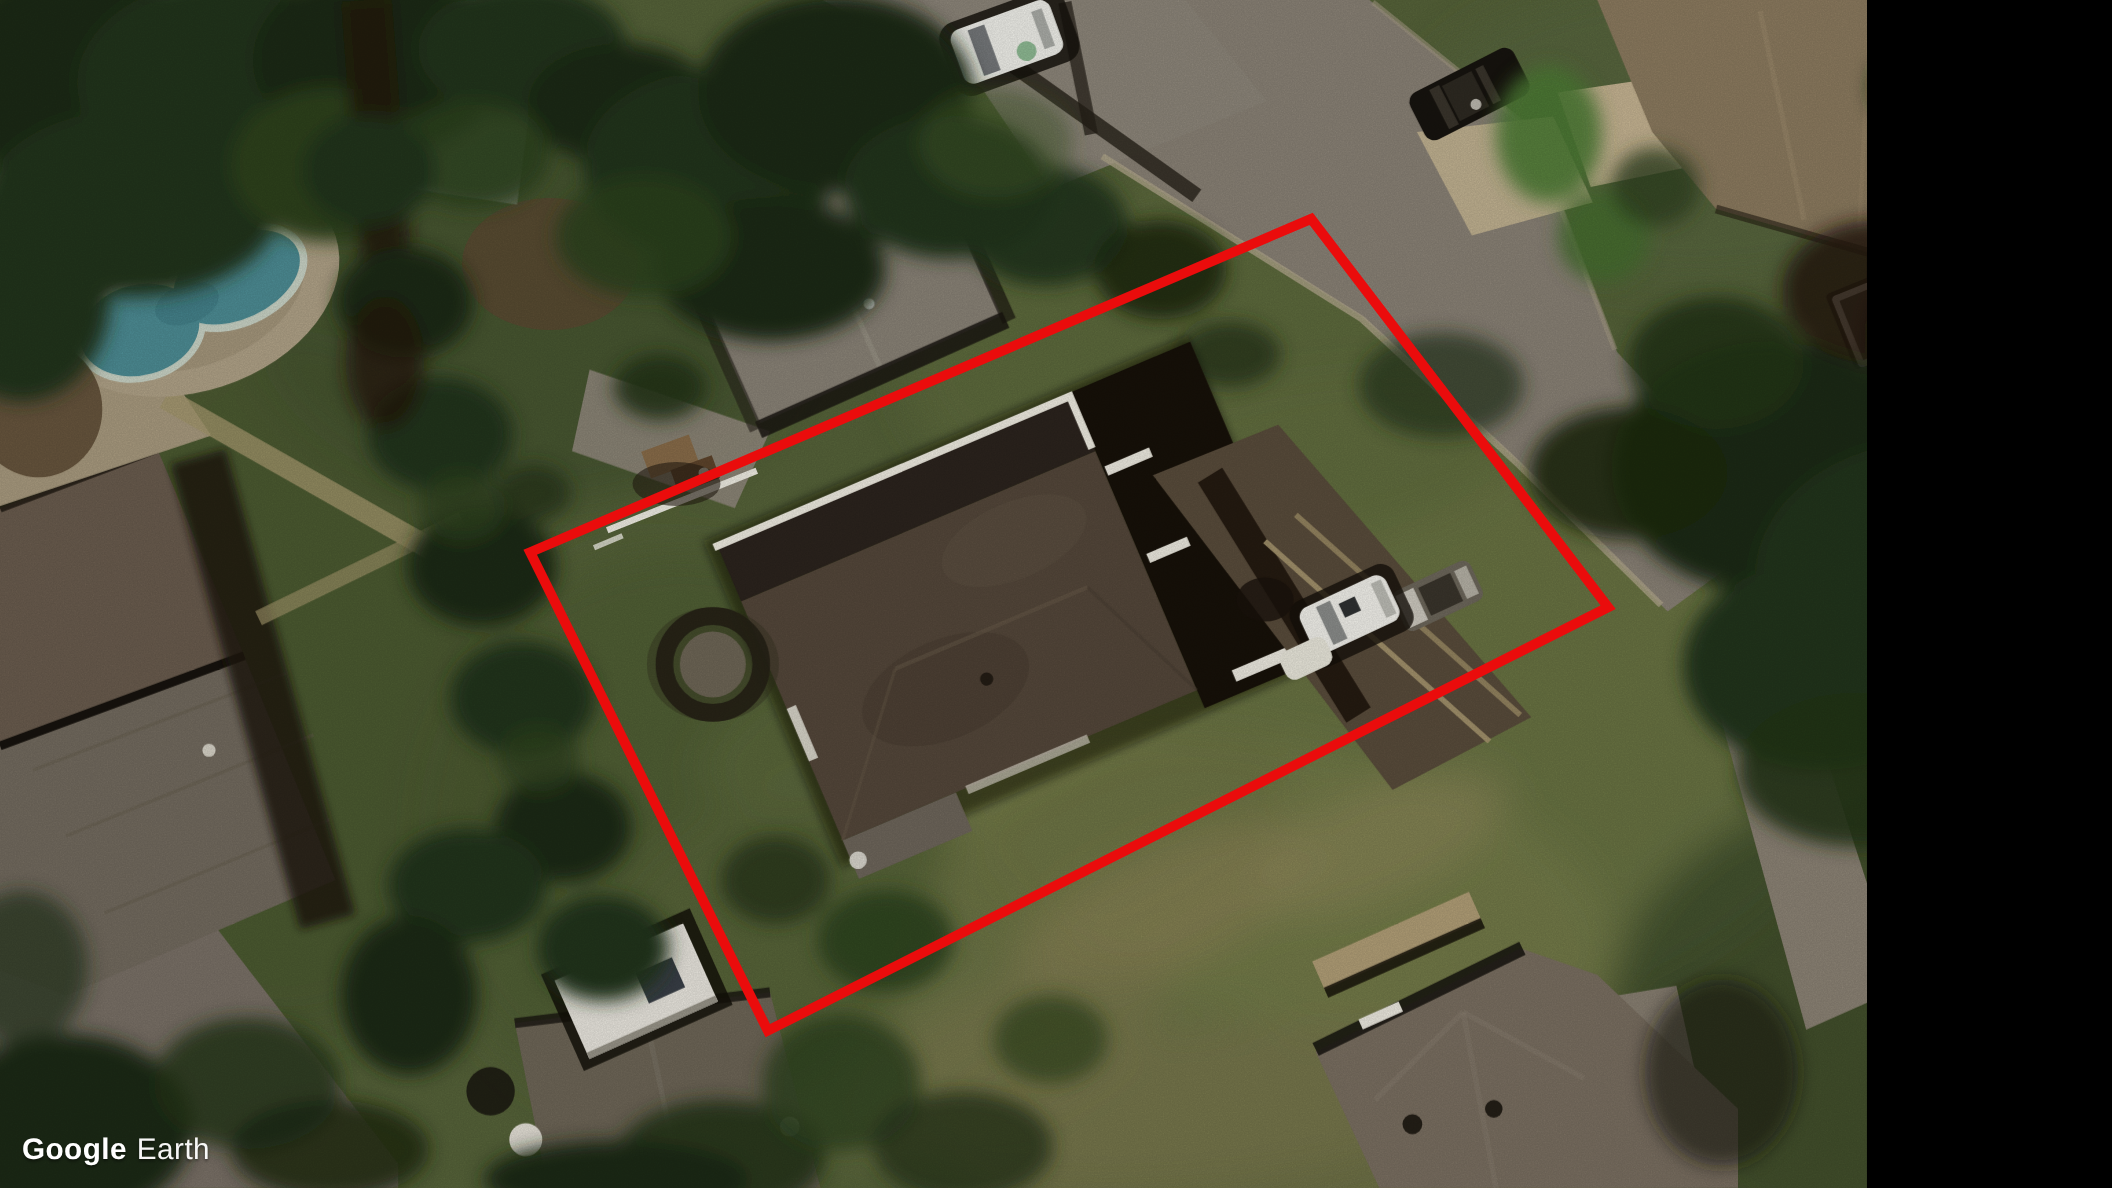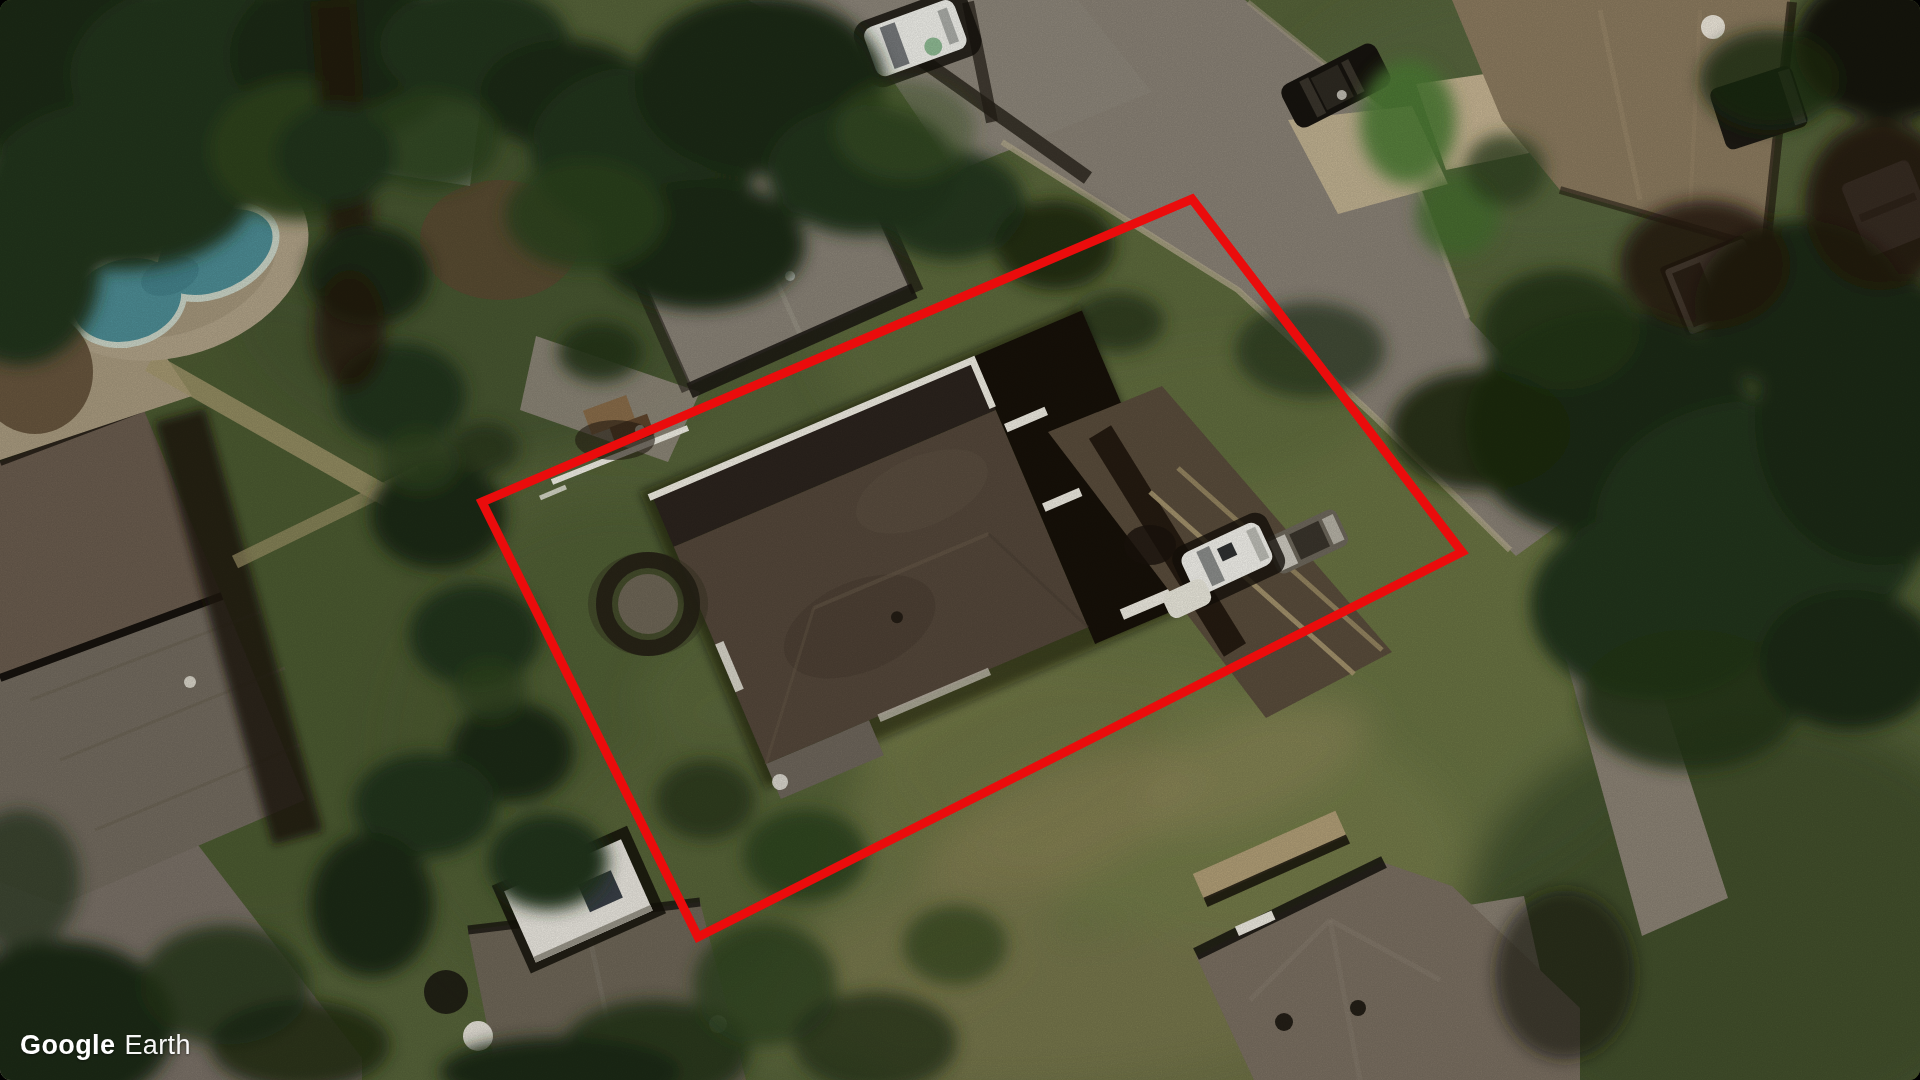--- a/index.html
+++ b/index.html
@@ -1,16 +1,16 @@
 <!DOCTYPE html>
 <html><head>
 <meta charset="utf-8">
 <style>
   html,body{margin:0;padding:0;background:#000;}
-  .stage{position:relative;width:1920px;height:1080px;overflow:hidden;font-family:"Liberation Sans",sans-serif;border-radius:11px;}
+  .stage{position:relative;width:1697px;height:1080px;overflow:hidden;font-family:"Liberation Sans",sans-serif;}
   .stage svg{position:absolute;inset:0;display:block;}
   .watermark{position:absolute;left:20px;top:1030px;font-size:27px;color:#fff;
     text-shadow:0 1px 3px rgba(0,0,0,.5);letter-spacing:.4px;user-select:none;}
   .wm-bold{font-weight:700;}
   .wm-light{font-weight:400;margin-left:9px;opacity:.96;}
 </style>
 </head>
 <body>
 
 <div class="stage">

